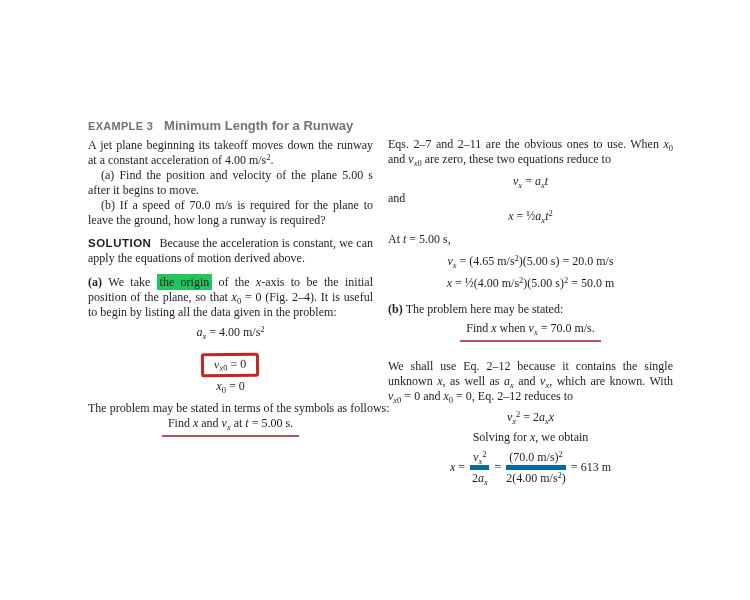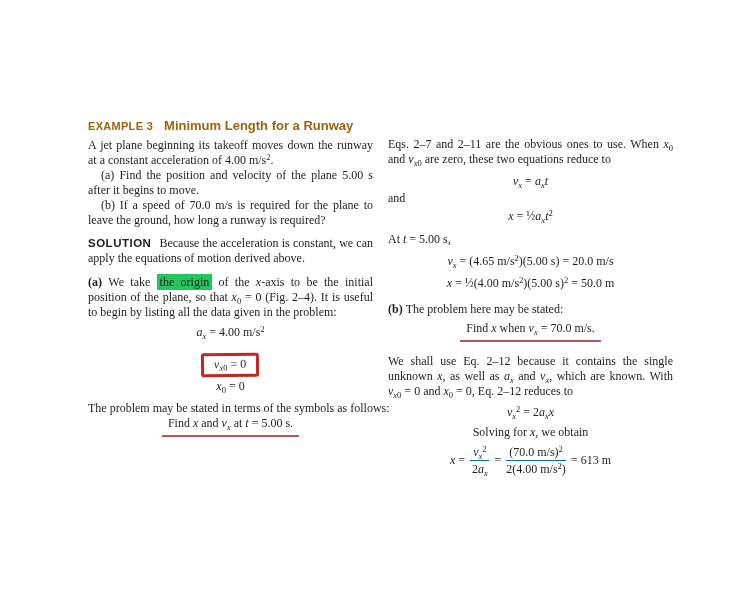--- a/index.html
+++ b/index.html
@@ -11,21 +11,21 @@
     position:relative;
     overflow:hidden;
   }
   .content {
     position:absolute; left:88px; top:118px; width:586px;
     display:flex; gap:15px;
   }
   .col { width:285px; font-size:12px; line-height:15px; text-align:justify; }
 
   
-  .heading { font-family:"Liberation Sans", sans-serif; font-weight:700; color:#a16207;
+  .heading { font-family:"Liberation Sans", sans-serif; font-weight:700; color:#737373;
              text-align:left; margin-bottom:4px; white-space:nowrap; }
   .kicker { font-size:11px; letter-spacing:.3px; }
   .htitle { font-size:13px; margin-left:11px; }
 
   
   .tI { font-style:italic; }
   .tB { font-weight:700; }
   .tS { font-family:"Liberation Sans", sans-serif; font-size:11.5px; letter-spacing:.5px;
         font-weight:700; margin-right:8px; }
   .tH { background:#22c55e; padding:1px 3px; }
@@ -53,28 +53,28 @@
   
   .p-eqs { margin-top:19px; }
   .eq-vat { margin-top:7px; }
   .p-and { margin-top:2px; text-align:left; }
   .eq-xat { margin-top:3px; }
   .p-at { margin-top:8px; text-align:left; }
   .eq-vnum { margin-top:7px; }
   .eq-xnum { margin-top:7px; }
   .p-partb { margin-top:11px; text-align:left; }
   .findrow2 { margin-top:4px; }
-  .p-212 { margin-top:12px; }
+  .p-212 { margin-top:17px; }
   .eq-212 { margin-top:6px; }
   .p-solving { margin-top:5px; text-align:center; }
 
   .finaleq { margin-top:5px; display:flex; justify-content:center; align-items:center;
              gap:5px; white-space:nowrap; }
   .frac { display:inline-flex; flex-direction:column; align-items:center; line-height:14px; }
-  .num { border-bottom:1px solid #0369a1; padding:0 3px 1px; }
+  .num { border-bottom:5px solid #0369a1; padding:0 3px 1px; }
   .den { padding-top:1px; }
 </style>
 </head>
 <body>
 
 <div class="content">
 
   <div class="col">
     <div class="heading">
       <span class="kicker">EXAMPLE 3</span><span class="htitle">Minimum Length for a Runway</span>

